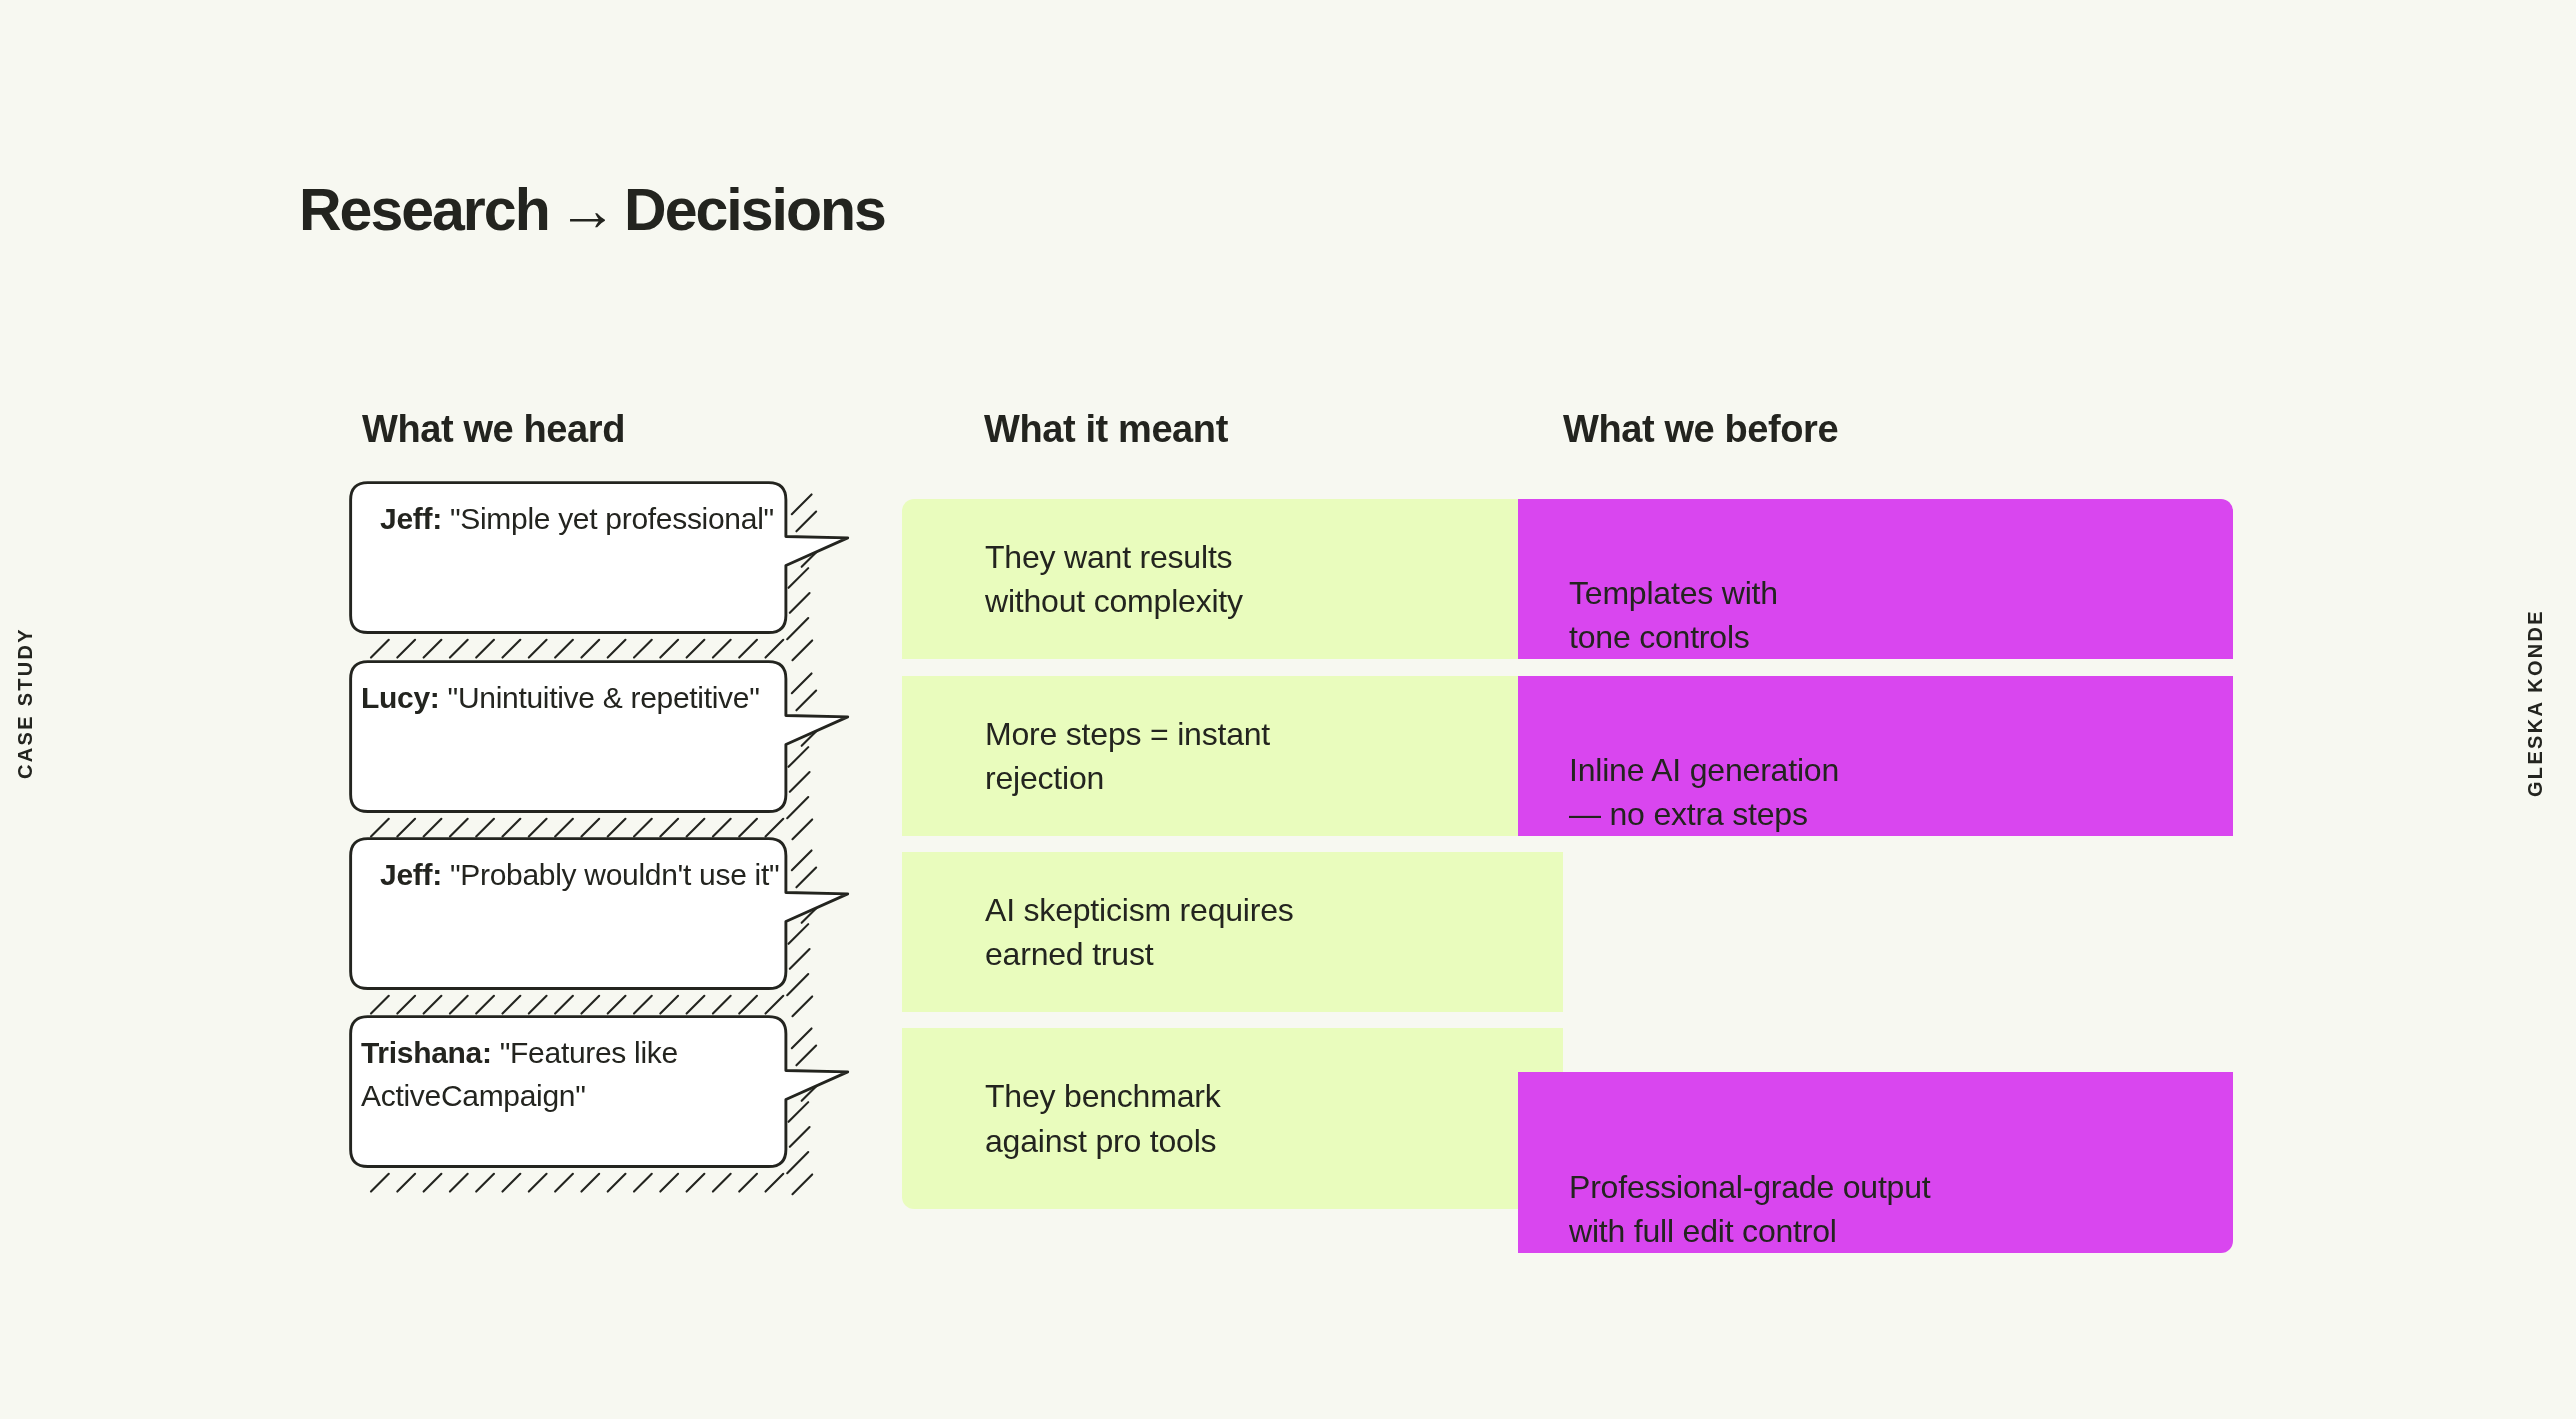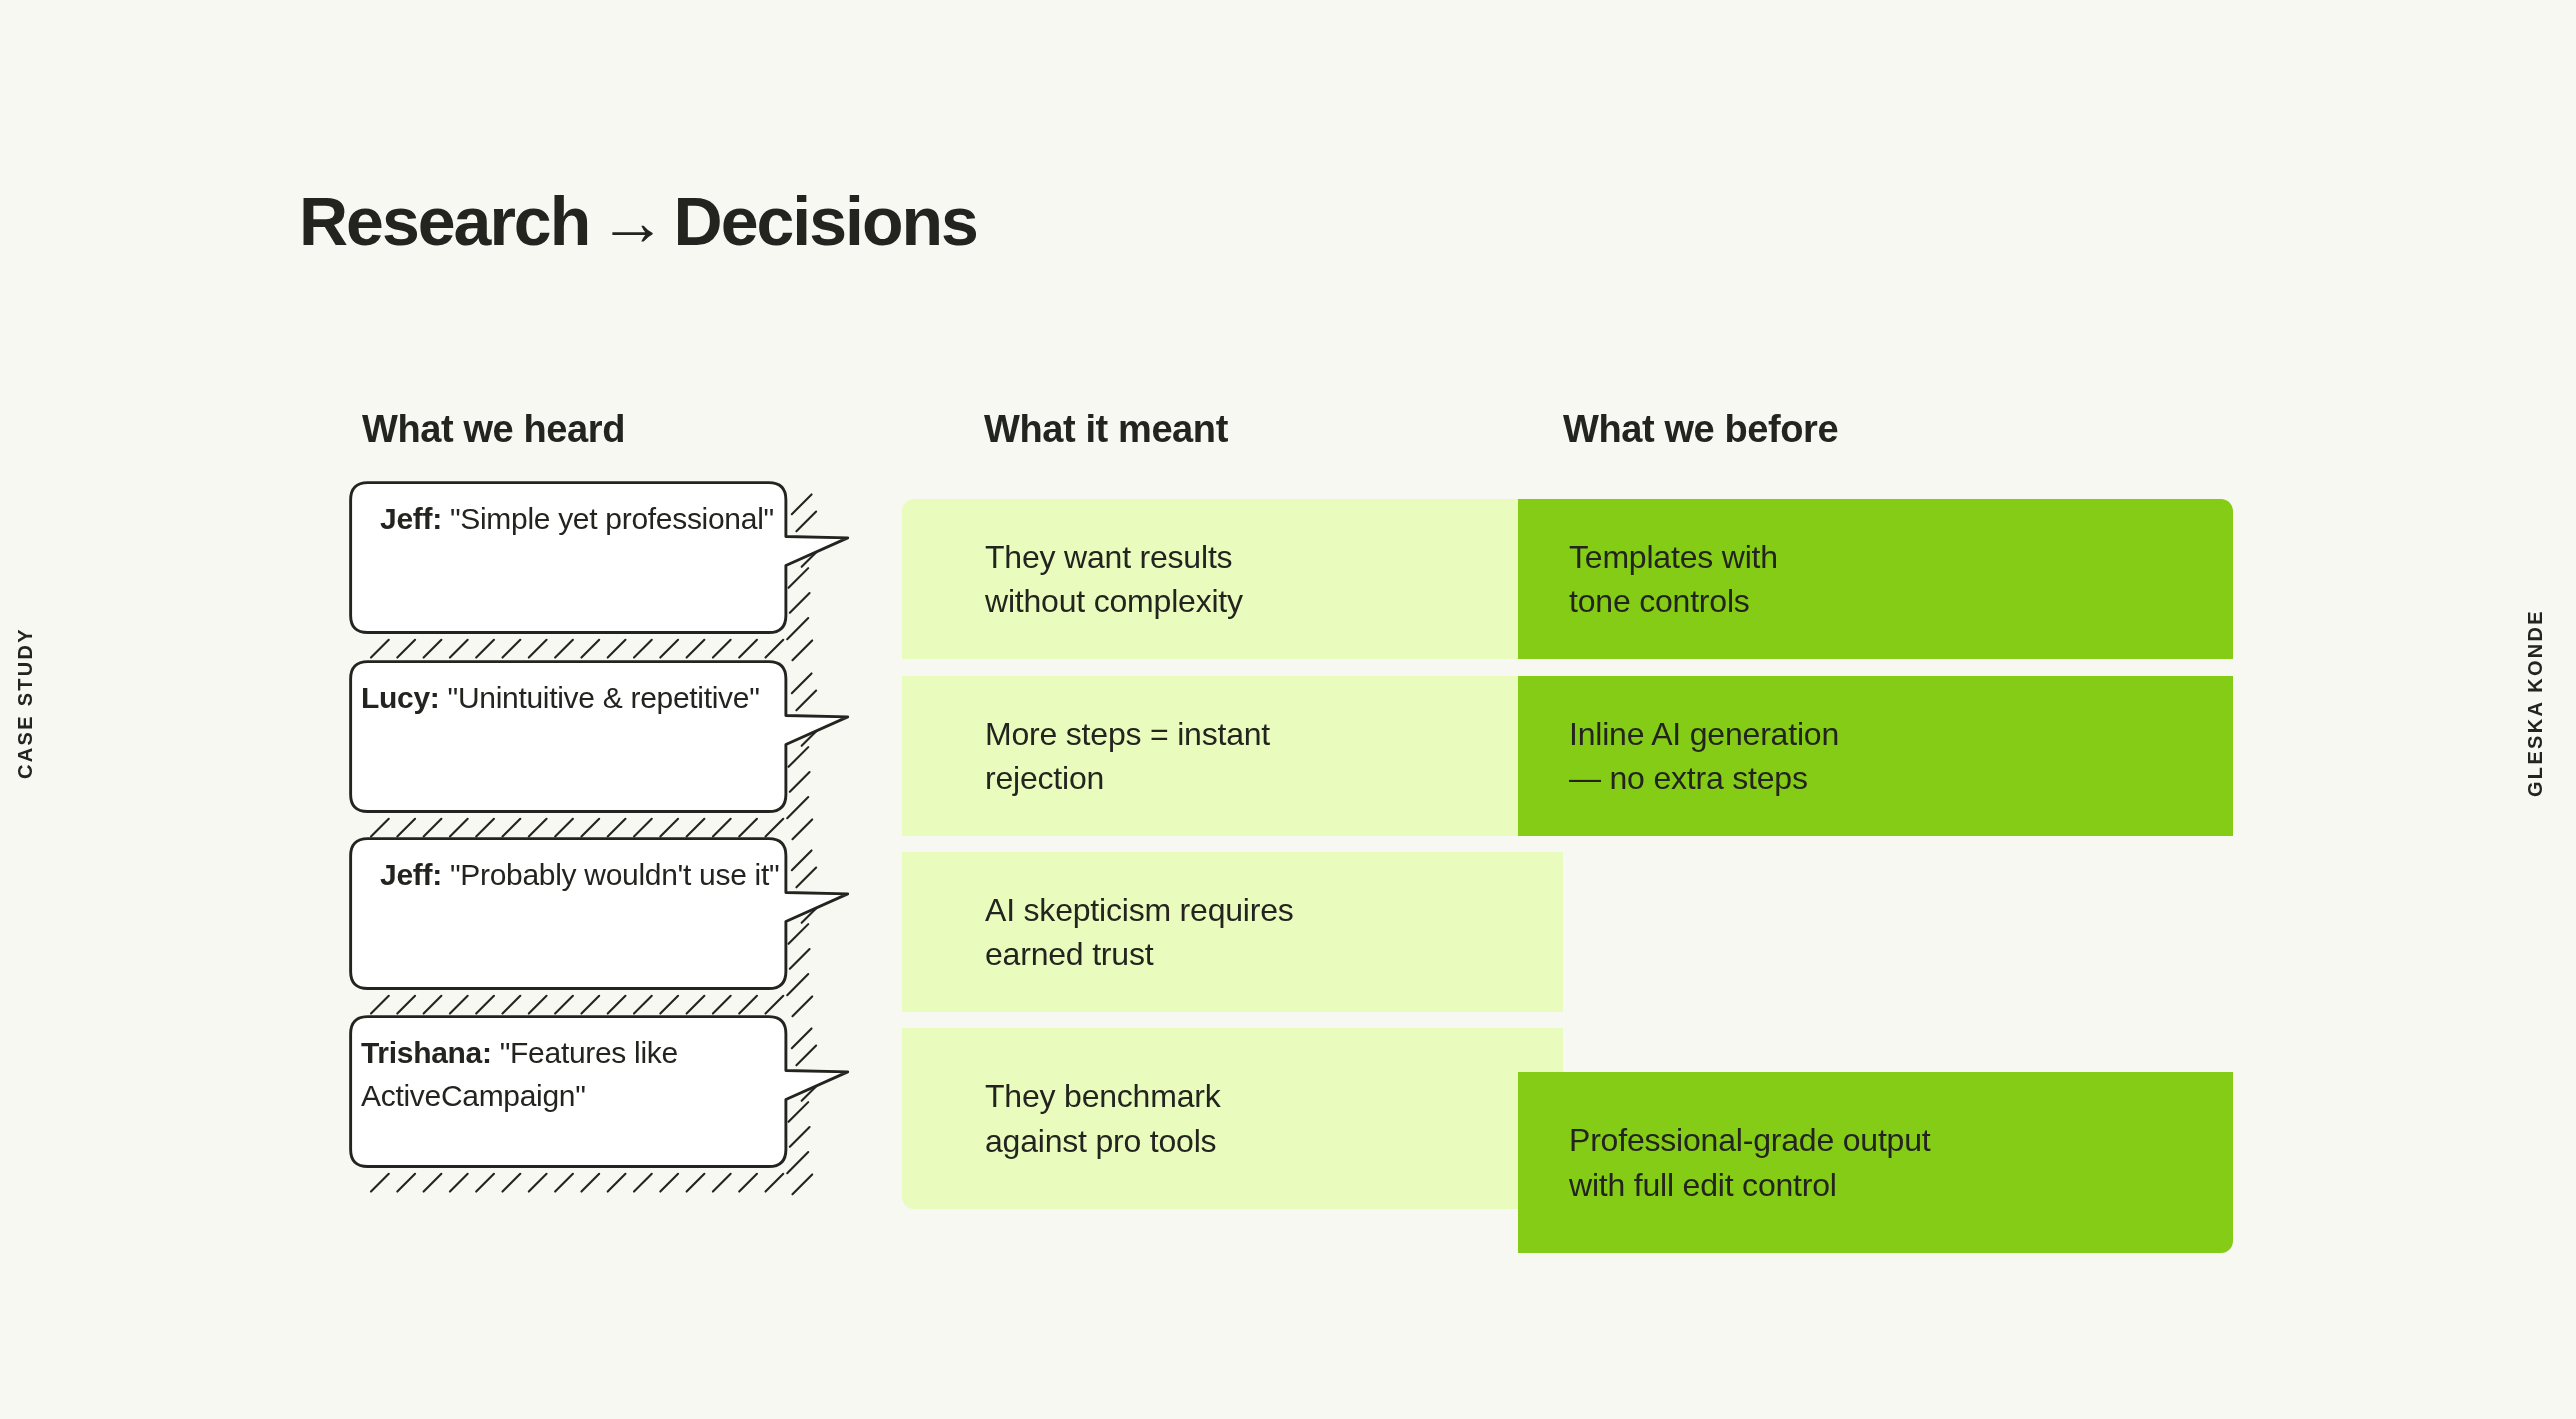--- a/index.html
+++ b/index.html
@@ -37,21 +37,21 @@
     top: 703px;
     transform: translate(-50%, -50%) rotate(-90deg);
     transform-origin: center center;
   }
 
   
   .page-title {
     position: absolute;
     left: 299px;
     top: 141px;
-    font-size: 68px;
+    font-size: 59px;
     font-weight: 800;
     letter-spacing: -2px;
     line-height: 1;
     color: #23241f;
     white-space: nowrap;
   }
   .page-title .arrow {
     font-weight: 400;
     padding: 0 9.2px;
   }
@@ -130,21 +130,21 @@
     display: flex;
     align-items: center;
   }
   .cell-text {
     font-size: 32px;
     line-height: 1.38;
     letter-spacing: -0.2px;
     color: #23241f;
   }
   .cell.c2 { background: #e9fcbd; }
-  .cell.c3 { background: #84cc16; padding-left: 51px; }
+  .cell.c3 { background: #d946ef; padding-left: 51px; align-items: flex-end; }
 
   .cell.c2 { left: 902px; width: 661px; }
   .cell.c3 { left: 1518px; width: 715px; }
 
   .cell.r0 { top: 499px; height: 160px; }
   .cell.r1 { top: 676px; height: 160px; }
   .cell.r2 { top: 852px; height: 160px; }
   .cell.r3 { top: 1028px; height: 181px; }
 
   .cell.c2.r0 { border-top-left-radius: 12px; border-top-right-radius: 2.6px; }

